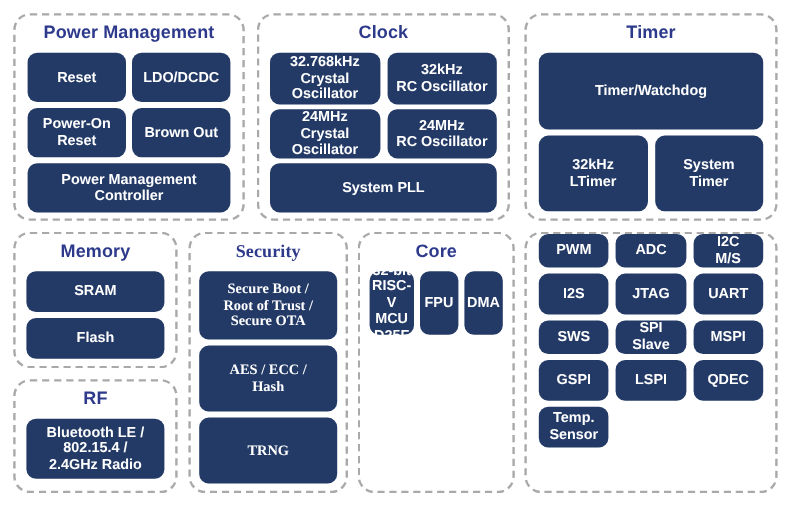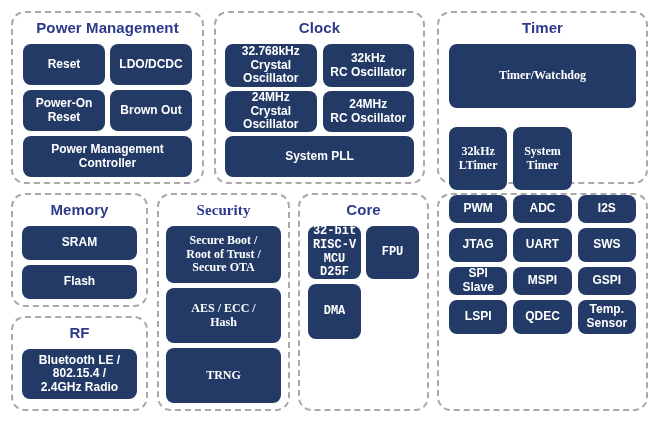--- a/index.html
+++ b/index.html
@@ -23,25 +23,25 @@
   #sec-clock      {left:214px; top:11px;  width:211px; height:173px;}
   #sec-timer      {left:437px; top:11px;  width:211px; height:173px;}
   #sec-memory     {left:11px;  top:193px; width:137px; height:114px;}
   #sec-rf         {left:11px;  top:316px; width:137px; height:95px;}
   #sec-security   {left:157px; top:193px; width:133px; height:218px;font-family:Liberation Serif, serif;}
   #sec-core       {left:298px; top:193px; width:131px; height:218px;}
   #sec-interfaces {left:437px; top:193px; width:211px; height:218px;}
 
   #sec-power .blocks      {grid-template-columns:1fr 1fr; grid-template-rows:41px 41px 41px; gap:5px; padding:0 10px;}
   #sec-clock .blocks      {grid-template-columns:1fr 1fr; grid-template-rows:43px 41px 41px; gap:4px 6px; padding:0 9px;}
-  #sec-timer .blocks      {grid-template-columns:1fr 1fr 1fr; grid-template-rows:64px 63px; gap:19px 6px; padding:0 10px;font-family:Liberation Serif, serif;}
+  #sec-timer .blocks      {grid-template-columns:1fr 1fr; grid-template-rows:64px 63px; gap:5px 6px; padding:0 10px;}
   #sec-memory .blocks     {grid-template-columns:1fr; grid-template-rows:34px 34px; gap:5px; padding:0 9px;}
   #sec-rf .blocks         {grid-template-columns:1fr; grid-template-rows:50px; padding:0 9px;}
   #sec-security .blocks   {grid-template-columns:1fr; grid-template-rows:57px 55px 55px; gap:5px; padding:0 7px;}
-  #sec-core .blocks       {grid-template-columns:1fr 1fr; grid-template-rows:53px 55px 55px; gap:5px; padding:0 8px;font-family:Liberation Mono, monospace;}
+  #sec-core .blocks       {grid-template-columns:1fr 1fr 1fr; grid-template-rows:53px 55px 55px; gap:5px; padding:0 8px;}
   #sec-interfaces .blocks {grid-template-columns:1fr 1fr 1fr; grid-template-rows:28px 34px 28px 34px 34px; gap:5px 6px; padding:0 10px;}
 </style>
 </head>
 <body>
 
 <div class="canvas">
 
   <section class="panel" id="sec-power">
     <h2>Power Management</h2>
     <div class="blocks">
@@ -119,20 +119,22 @@
 MCU D25F</div>
       <div class="block">FPU</div>
       <div class="block">DMA</div>
     </div>
   </section>
 
   <section class="panel" id="sec-interfaces">
     <div class="blocks">
       <div class="block">PWM</div>
       <div class="block">ADC</div>
+      <div class="block">I2C
+M/S</div>
       <div class="block">I2S</div>
       <div class="block">JTAG</div>
       <div class="block">UART</div>
       <div class="block">SWS</div>
       <div class="block">SPI
 Slave</div>
       <div class="block">MSPI</div>
       <div class="block">GSPI</div>
       <div class="block">LSPI</div>
       <div class="block">QDEC</div>

